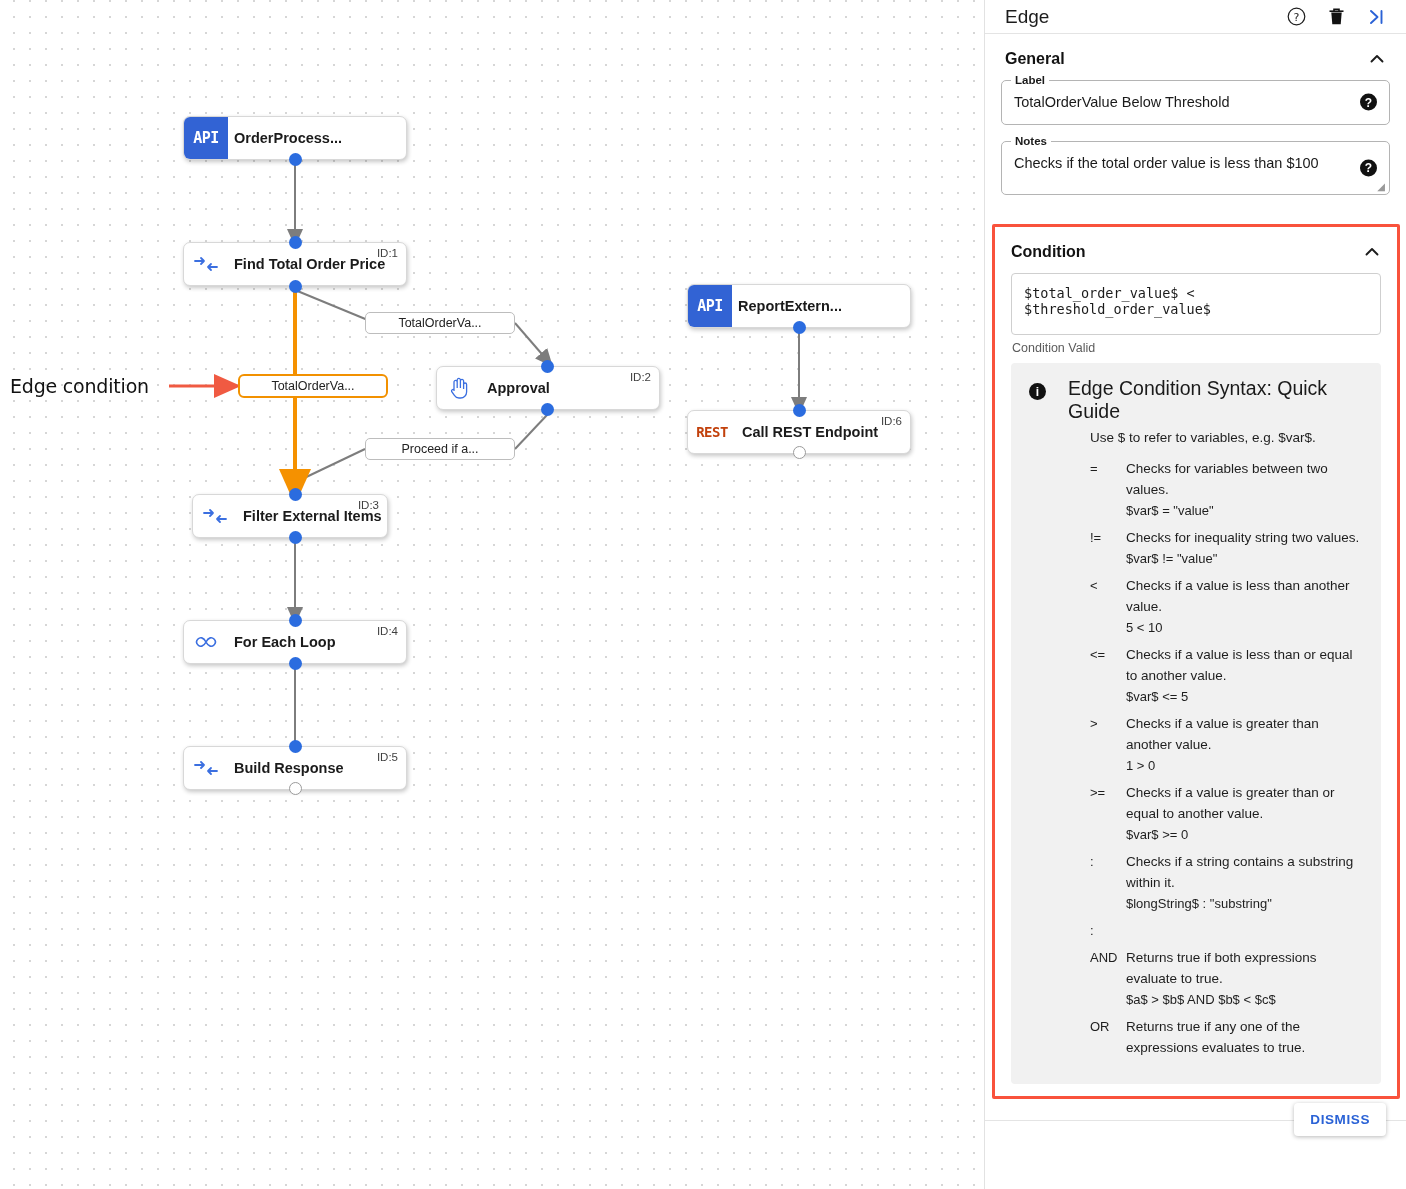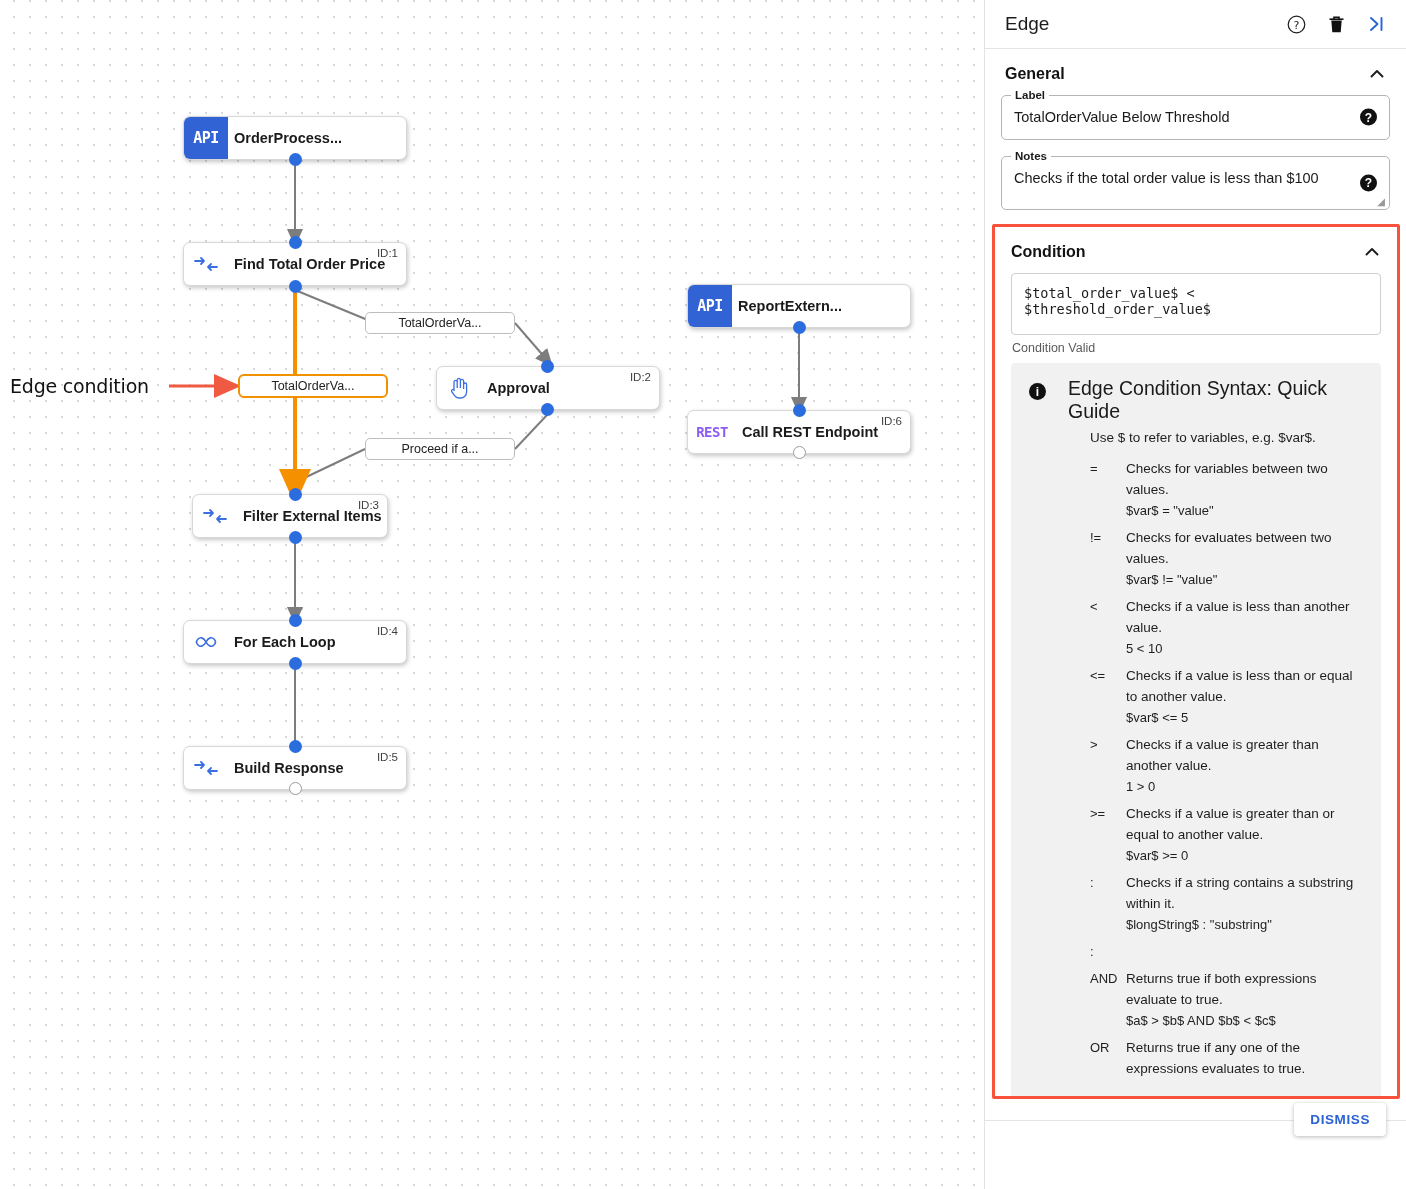--- a/index.html
+++ b/index.html
@@ -37,21 +37,21 @@
   .node .badge-api {
     width: 44px; align-self: stretch;
     background: #3263d4;
     color: #ffffff;
     display: flex; align-items: center; justify-content: center;
     font-family: "DejaVu Sans Mono", monospace;
     font-size: 15px; font-weight: bold; letter-spacing: -0.5px;
   }
   .node .badge-rest {
     width: 48px; align-self: stretch;
-    color: #8b5cf6;
+    color: #c2410c;
     display: flex; align-items: center; justify-content: center;
     font-family: "DejaVu Sans Mono", monospace;
     font-size: 14px; font-weight: bold; letter-spacing: -0.5px;
   }
   .node .icon-slot {
     width: 44px; align-self: stretch;
     display: flex; align-items: center; justify-content: center;
     color: #3b6fe0;
   }
   .node .node-title {
@@ -95,21 +95,21 @@
   }
 
   
   #panel {
     position: absolute; right: 0; top: 0;
     width: 422px; height: 1189px;
     background: #ffffff;
     border-left: 1px solid #e2e2e2;
   }
   .panel-header {
-    height: 49px; border-bottom: 1px solid #e4e4e4;
+    height: 34px; border-bottom: 1px solid #e4e4e4;
     display: flex; align-items: center; padding: 0 20px;
   }
   .panel-title { font-size: 19px; color: #1c1c1c; flex: 1; }
   .hdr-icons { display: flex; align-items: center; gap: 20px; }
   .hdr-ico { width: 20px; height: 20px; display: flex; align-items: center; justify-content: center; cursor: pointer; }
 
   .section { padding: 0 16px; }
   .section-head {
     display: flex; align-items: center;
     padding: 16px 4px 12px 4px;
@@ -412,21 +412,21 @@
               <div class="op-row">
                 <div class="op-key">=</div>
                 <div>
                   <div class="op-desc">Checks for variables between two values.</div>
                   <div class="op-ex">$var$ = "value"</div>
                 </div>
               </div>
               <div class="op-row">
                 <div class="op-key">!=</div>
                 <div>
-                  <div class="op-desc">Checks for evaluates between two values.</div>
+                  <div class="op-desc">Checks for inequality string two values.</div>
                   <div class="op-ex">$var$ != "value"</div>
                 </div>
               </div>
               <div class="op-row">
                 <div class="op-key">&lt;</div>
                 <div>
                   <div class="op-desc">Checks if a value is less than another value.</div>
                   <div class="op-ex">5 &lt; 10</div>
                 </div>
               </div>

